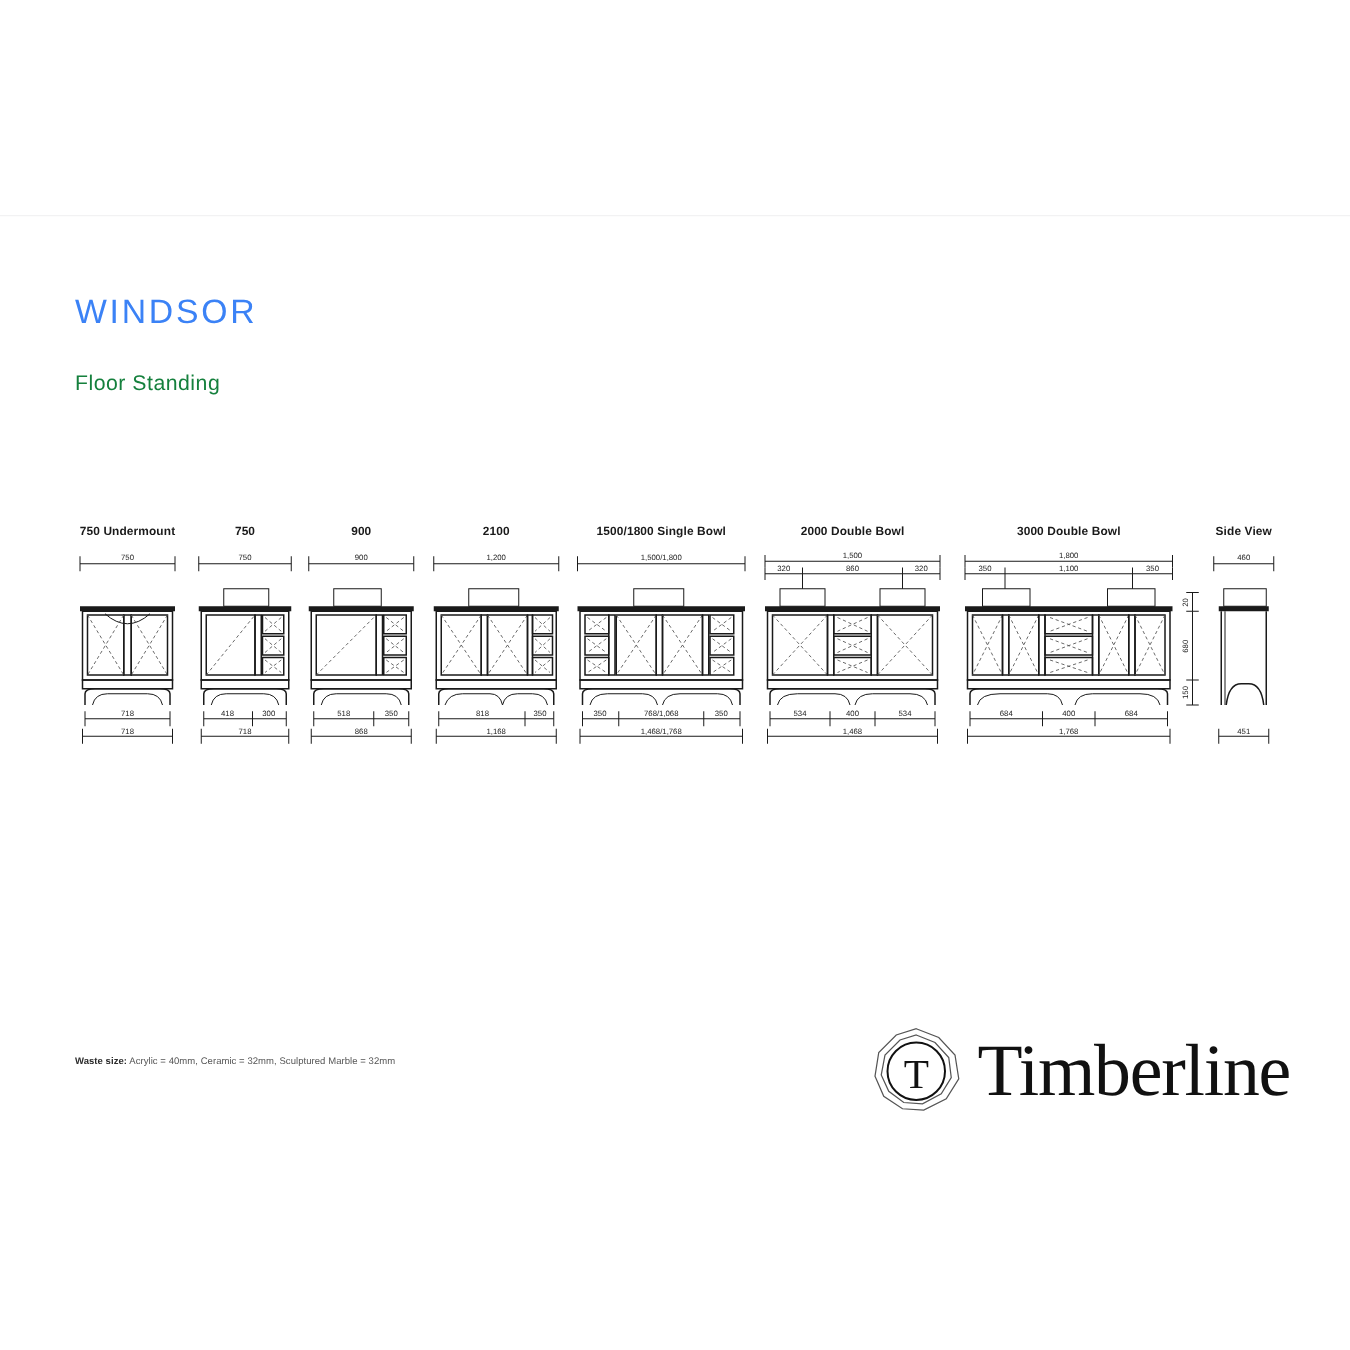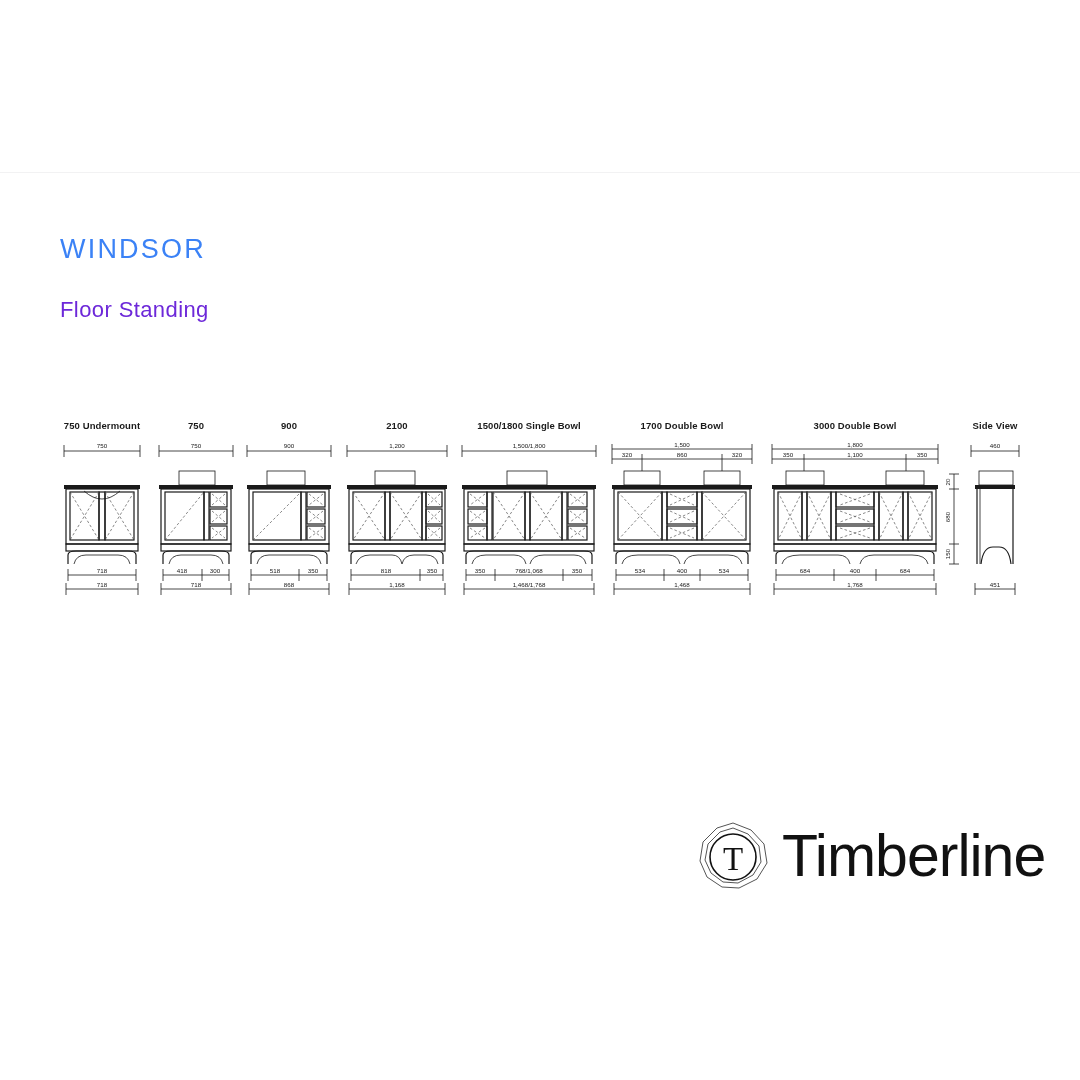--- a/index.html
+++ b/index.html
@@ -22,21 +22,21 @@
 
   
   .title-block{position:absolute;left:60px;top:236px;}
   .doc-title{
     font-size:27px;letter-spacing:2.2px;font-weight:400;
     color:#3b82f6;line-height:1;
     font-family:"Liberation Sans", sans-serif;
   }
   .doc-subtitle{
     margin-top:34px;
-    font-size:22px;letter-spacing:0.4px;font-weight:400;color:#6d28d9;
+    font-size:17px;letter-spacing:0.4px;font-weight:400;color:#15803d;
   }
 
   
   .drawings{
     position:absolute;left:0;top:420px;width:1080px;height:190px;
   }
   .model{position:absolute;top:0;}
   .model-title{
     position:absolute;top:0;left:0;width:100%;
     text-align:center;
@@ -70,21 +70,21 @@
   .fn-row{white-space:normal;}
 
   
   .logo{
     position:absolute;left:694px;top:818px;
     width:330px;height:76px;
     display:flex;align-items:center;
   }
   .logo-mark{width:78px;height:76px;position:relative;flex:0 0 auto;}
   .logo-word{
-    font-family:Liberation Sans, sans-serif;
+    font-family:Liberation Serif, serif;
     font-size:59px;line-height:59px;color:#111;
     margin-left:10px;letter-spacing:-1px;
     white-space:nowrap;
   }
 </style>
 </head>
 <body>
 
 <div class="sheet">
 
@@ -347,21 +347,21 @@
             <line class="ln thin" x1="8" y1="158" x2="138" y2="158"></line>
             <line class="ln thin" x1="8" y1="152" x2="8" y2="164"></line>
             <line class="ln thin" x1="138" y1="152" x2="138" y2="164"></line>
             <text class="dimtxt" x="73" y="156">1,468/1,768</text>
           </g>
         </svg>
       </div>
     </div>
 
     <div class="model" style="left:606px;width:152px;">
-      <div class="model-title">1700 Double Bowl</div>
+      <div class="model-title">2000 Double Bowl</div>
       <div class="svgwrap">
         <svg width="152" height="168" viewBox="0 0 152 168">
           <g>
             <line class="ln thin" x1="6" y1="18" x2="146" y2="18"></line>
             <line class="ln thin" x1="6" y1="13" x2="6" y2="23"></line>
             <line class="ln thin" x1="146" y1="13" x2="146" y2="23"></line>
             <text class="dimtxt" x="76" y="15.5">1,500</text>
 
             <line class="ln thin" x1="6" y1="28" x2="146" y2="28"></line>
             <line class="ln thin" x1="6" y1="23" x2="6" y2="33"></line>
@@ -529,20 +529,24 @@
             <line class="ln thin" x1="52" y1="152" x2="52" y2="164"></line>
             <text class="dimtxt" x="32" y="156">451</text>
           </g>
         </svg>
       </div>
     </div>
 
   </div>
 
   <div class="footnotes">
+    <div class="fn-row">
+      <b>Waste size:</b>
+      <span>Acrylic = 40mm, Ceramic = 32mm, Sculptured Marble = 32mm</span>
+    </div>
   </div>
 
   <div class="logo">
     <div class="logo-mark">
       <svg width="78" height="76" viewBox="0 0 78 76">
         <polygon points="39,5 57,12 70,26 73,45 63,61 45,70 28,69 13,59 6,43 9,24 23,10" fill="none" stroke="#555" stroke-width="1"></polygon>
         <polygon points="39,10 54,16 65,28 67,44 59,57 44,65 29,64 17,55 11,42 14,26 26,14" fill="none" stroke="#555" stroke-width="1"></polygon>
         <circle cx="39" cy="39" r="23" fill="none" stroke="#111" stroke-width="1.6"></circle>
         <text x="39" y="52" text-anchor="middle" font-family="Liberation Serif, serif" font-size="33" fill="#111">T</text>
       </svg>

